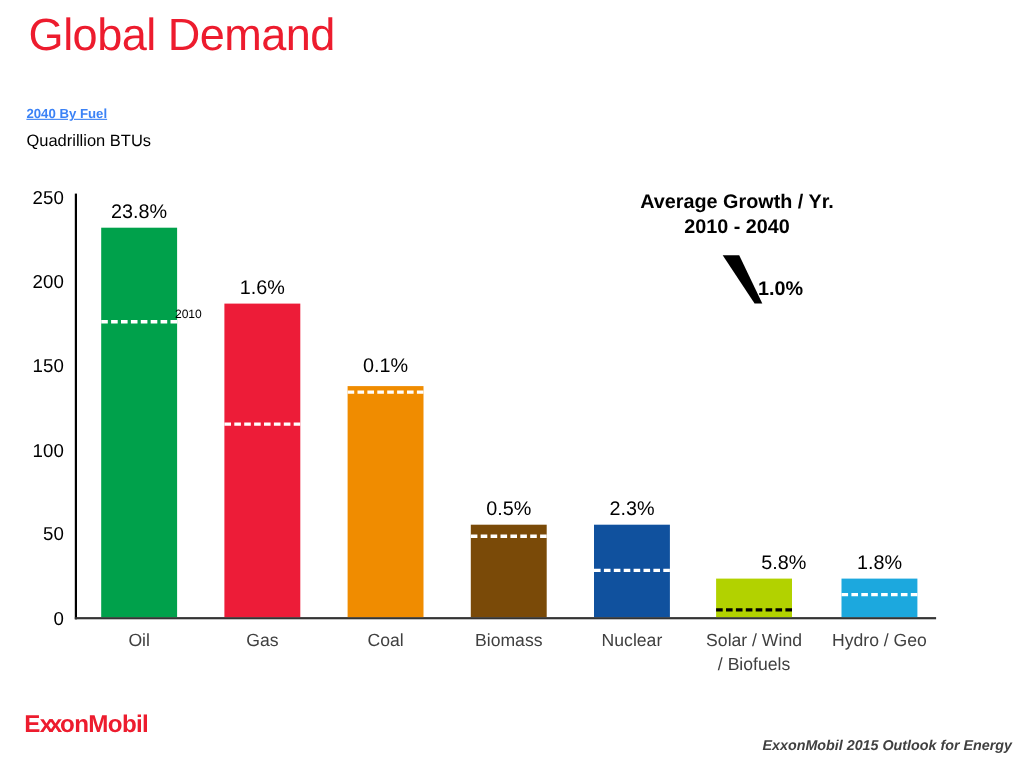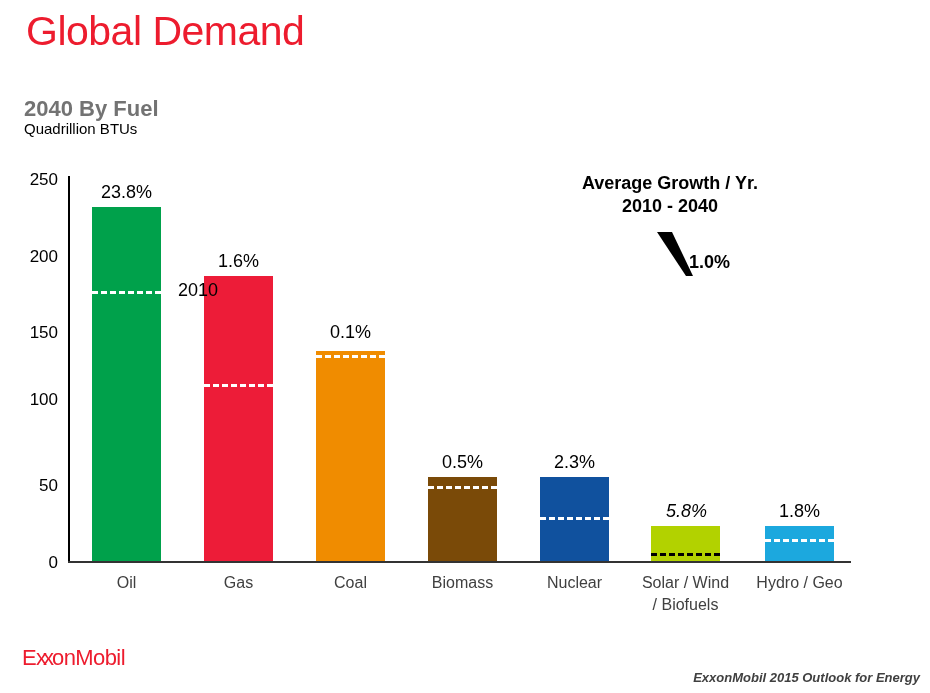--- a/index.html
+++ b/index.html
@@ -28,24 +28,25 @@
     font-size: 41px;
     font-weight: 400;
     letter-spacing: -0.5px;
     color: #ED1C2E;
     white-space: nowrap;
   }
   #chart-subtitle-bold {
     position: absolute;
     left: 24px;
     top: 96px;
-    font-size: 22px;
-    font-weight: bold;
-    color: #737373;
-    white-space: nowrap;
+    font-size: 12px;
+    font-weight: bold;
+    color: #3b82f6;
+    white-space: nowrap;
+    text-decoration: underline;
   }
   #chart-units {
     position: absolute;
     left: 24px;
     top: 120px;
     font-size: 15px;
     font-weight: 400;
     color: #000;
     white-space: nowrap;
   }
@@ -108,23 +109,23 @@
     position: absolute;
     text-align: center;
     font-size: 16px;
     color: #404040;
     line-height: 19px;
   }
 
   
   #ann-2010 {
     position: absolute;
-    left: 178px;
+    left: 159px;
     top: 280px;
-    font-size: 18px;
+    font-size: 11px;
     color: #000;
     white-space: nowrap;
   }
   #ann-growth {
     position: absolute;
     left: 552px;
     top: 172px;
     width: 236px;
     text-align: center;
     font-size: 18px;
@@ -148,21 +149,21 @@
     width: 44px;
     height: 48px;
   }
 
   
   #logo {
     position: absolute;
     left: 22px;
     top: 645px;
     font-size: 22px;
-    font-weight: normal;
+    font-weight: bold;
     color: #ED1C2E;
     letter-spacing: -0.6px;
     white-space: nowrap;
   }
   #logo .xx {
     position: relative;
     letter-spacing: -4px;
     margin-right: 2px;
   }
   #footer-note {
@@ -186,21 +187,21 @@
   <div id="chart-units">Quadrillion BTUs</div>
 
   <div id="plot">
 
     <div class="axis-line-y"></div>
     <div class="axis-line-x"></div>
 
     <div class="ytick-label" style="left:14px; top:171px;">250</div>
     <div class="ytick-label" style="left:14px; top:248px;">200</div>
     <div class="ytick-label" style="left:14px; top:324px;">150</div>
-    <div class="ytick-label" style="left:14px; top:391px;">100</div>
+    <div class="ytick-label" style="left:14px; top:401px;">100</div>
     <div class="ytick-label" style="left:14px; top:477px;">50</div>
     <div class="ytick-label" style="left:14px; top:554px;">0</div>
 
     <div class="bar" style="left:92px; top:207px; width:69px; height:354px; background:#00A14B;"></div>
     <div class="bar-dash" style="left:92px; top:291px; width:69px;"></div>
     <div class="bar-value" style="left:92px; top:182px; width:69px;">23.8%</div>
     <div class="cat-label" style="left:82px; top:573px; width:89px;">Oil</div>
 
     <div class="bar" style="left:204px; top:276px; width:69px; height:285px; background:#ED1C38;"></div>
     <div class="bar-dash" style="left:204px; top:384px; width:69px;"></div>
@@ -217,21 +218,21 @@
     <div class="bar-value" style="left:428px; top:452px; width:69px;">0.5%</div>
     <div class="cat-label" style="left:418px; top:573px; width:89px;">Biomass</div>
 
     <div class="bar" style="left:540px; top:477px; width:69px; height:84px; background:#10519E;"></div>
     <div class="bar-dash" style="left:540px; top:517px; width:69px;"></div>
     <div class="bar-value" style="left:540px; top:452px; width:69px;">2.3%</div>
     <div class="cat-label" style="left:530px; top:573px; width:89px;">Nuclear</div>
 
     <div class="bar" style="left:651px; top:526px; width:69px; height:35px; background:#B2D200;"></div>
     <div class="bar-dash dark" style="left:651px; top:553px; width:69px;"></div>
-    <div class="bar-value" style="left:652px; top:501px; width:69px;font-style:italic;">5.8%</div>
+    <div class="bar-value" style="left:678px; top:501px; width:69px;">5.8%</div>
     <div class="cat-label" style="left:626px; top:573px; width:119px;">Solar / Wind</div>
     <div class="cat-label" style="left:626px; top:595px; width:119px;">/ Biofuels</div>
 
     <div class="bar" style="left:765px; top:526px; width:69px; height:35px; background:#1CA8DE;"></div>
     <div class="bar-dash" style="left:765px; top:539px; width:69px;"></div>
     <div class="bar-value" style="left:765px; top:501px; width:69px;">1.8%</div>
     <div class="cat-label" style="left:742px; top:573px; width:115px;">Hydro / Geo</div>
 
     <div id="ann-2010">2010</div>
 

